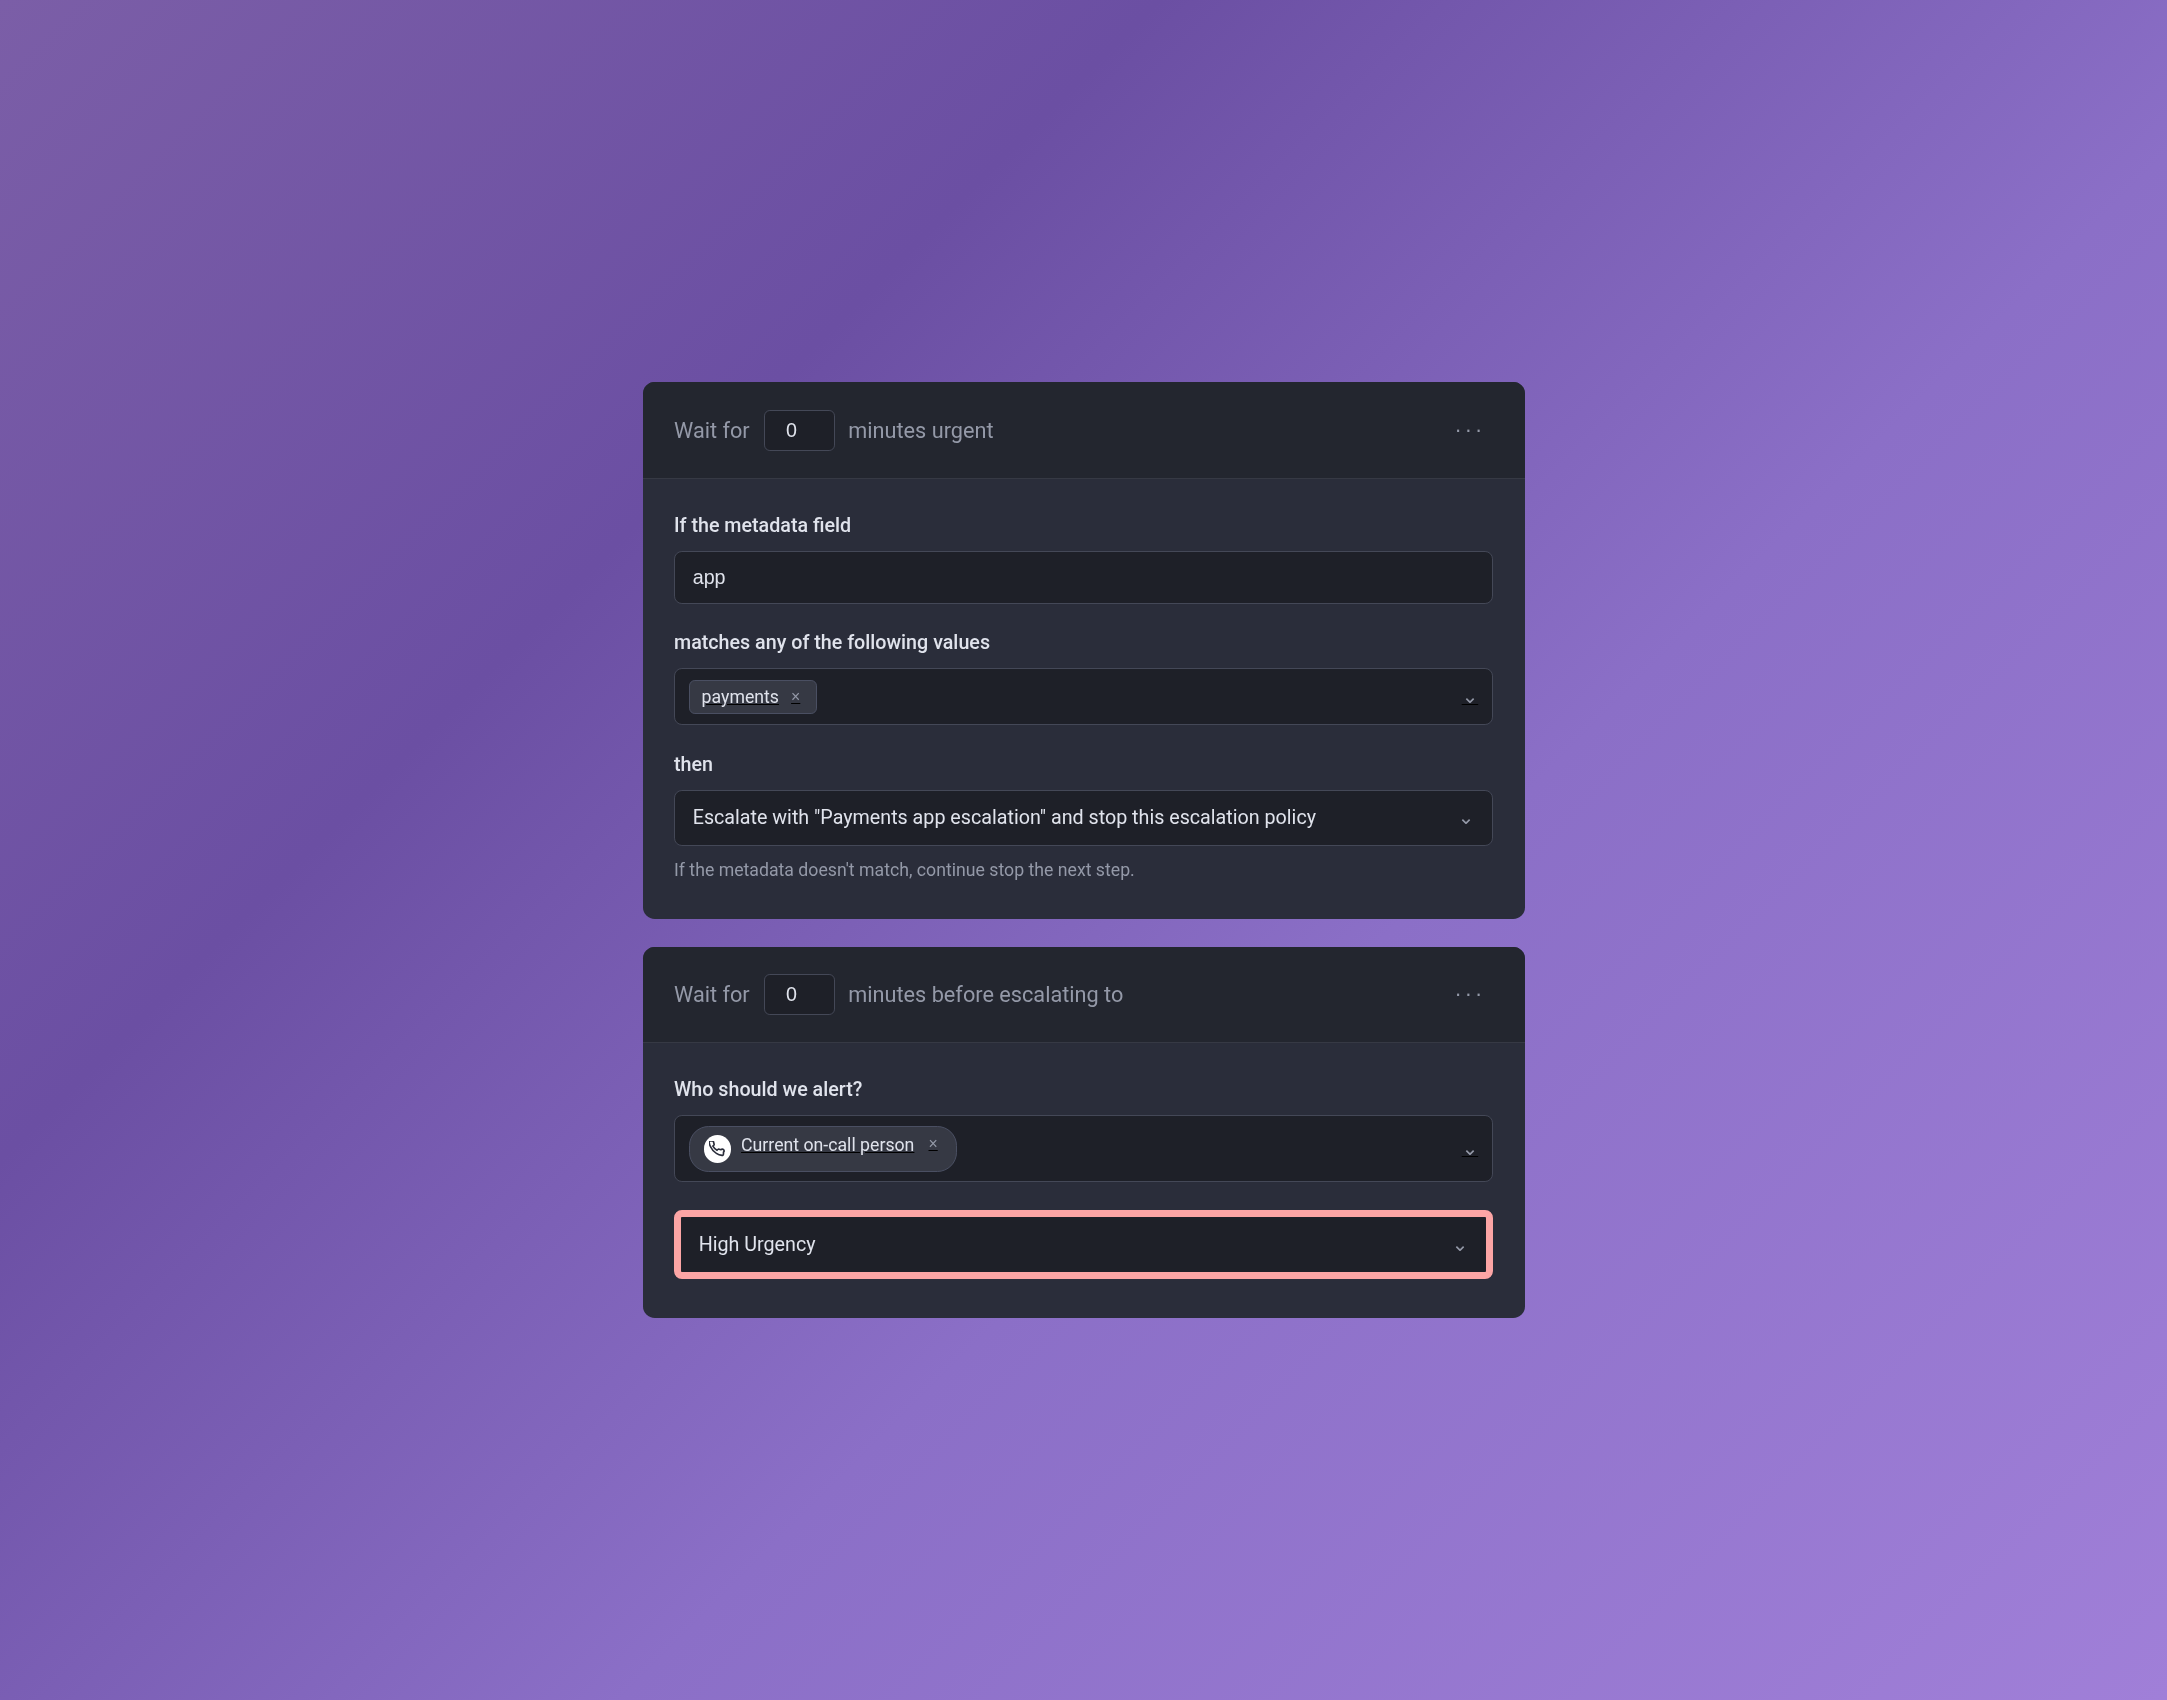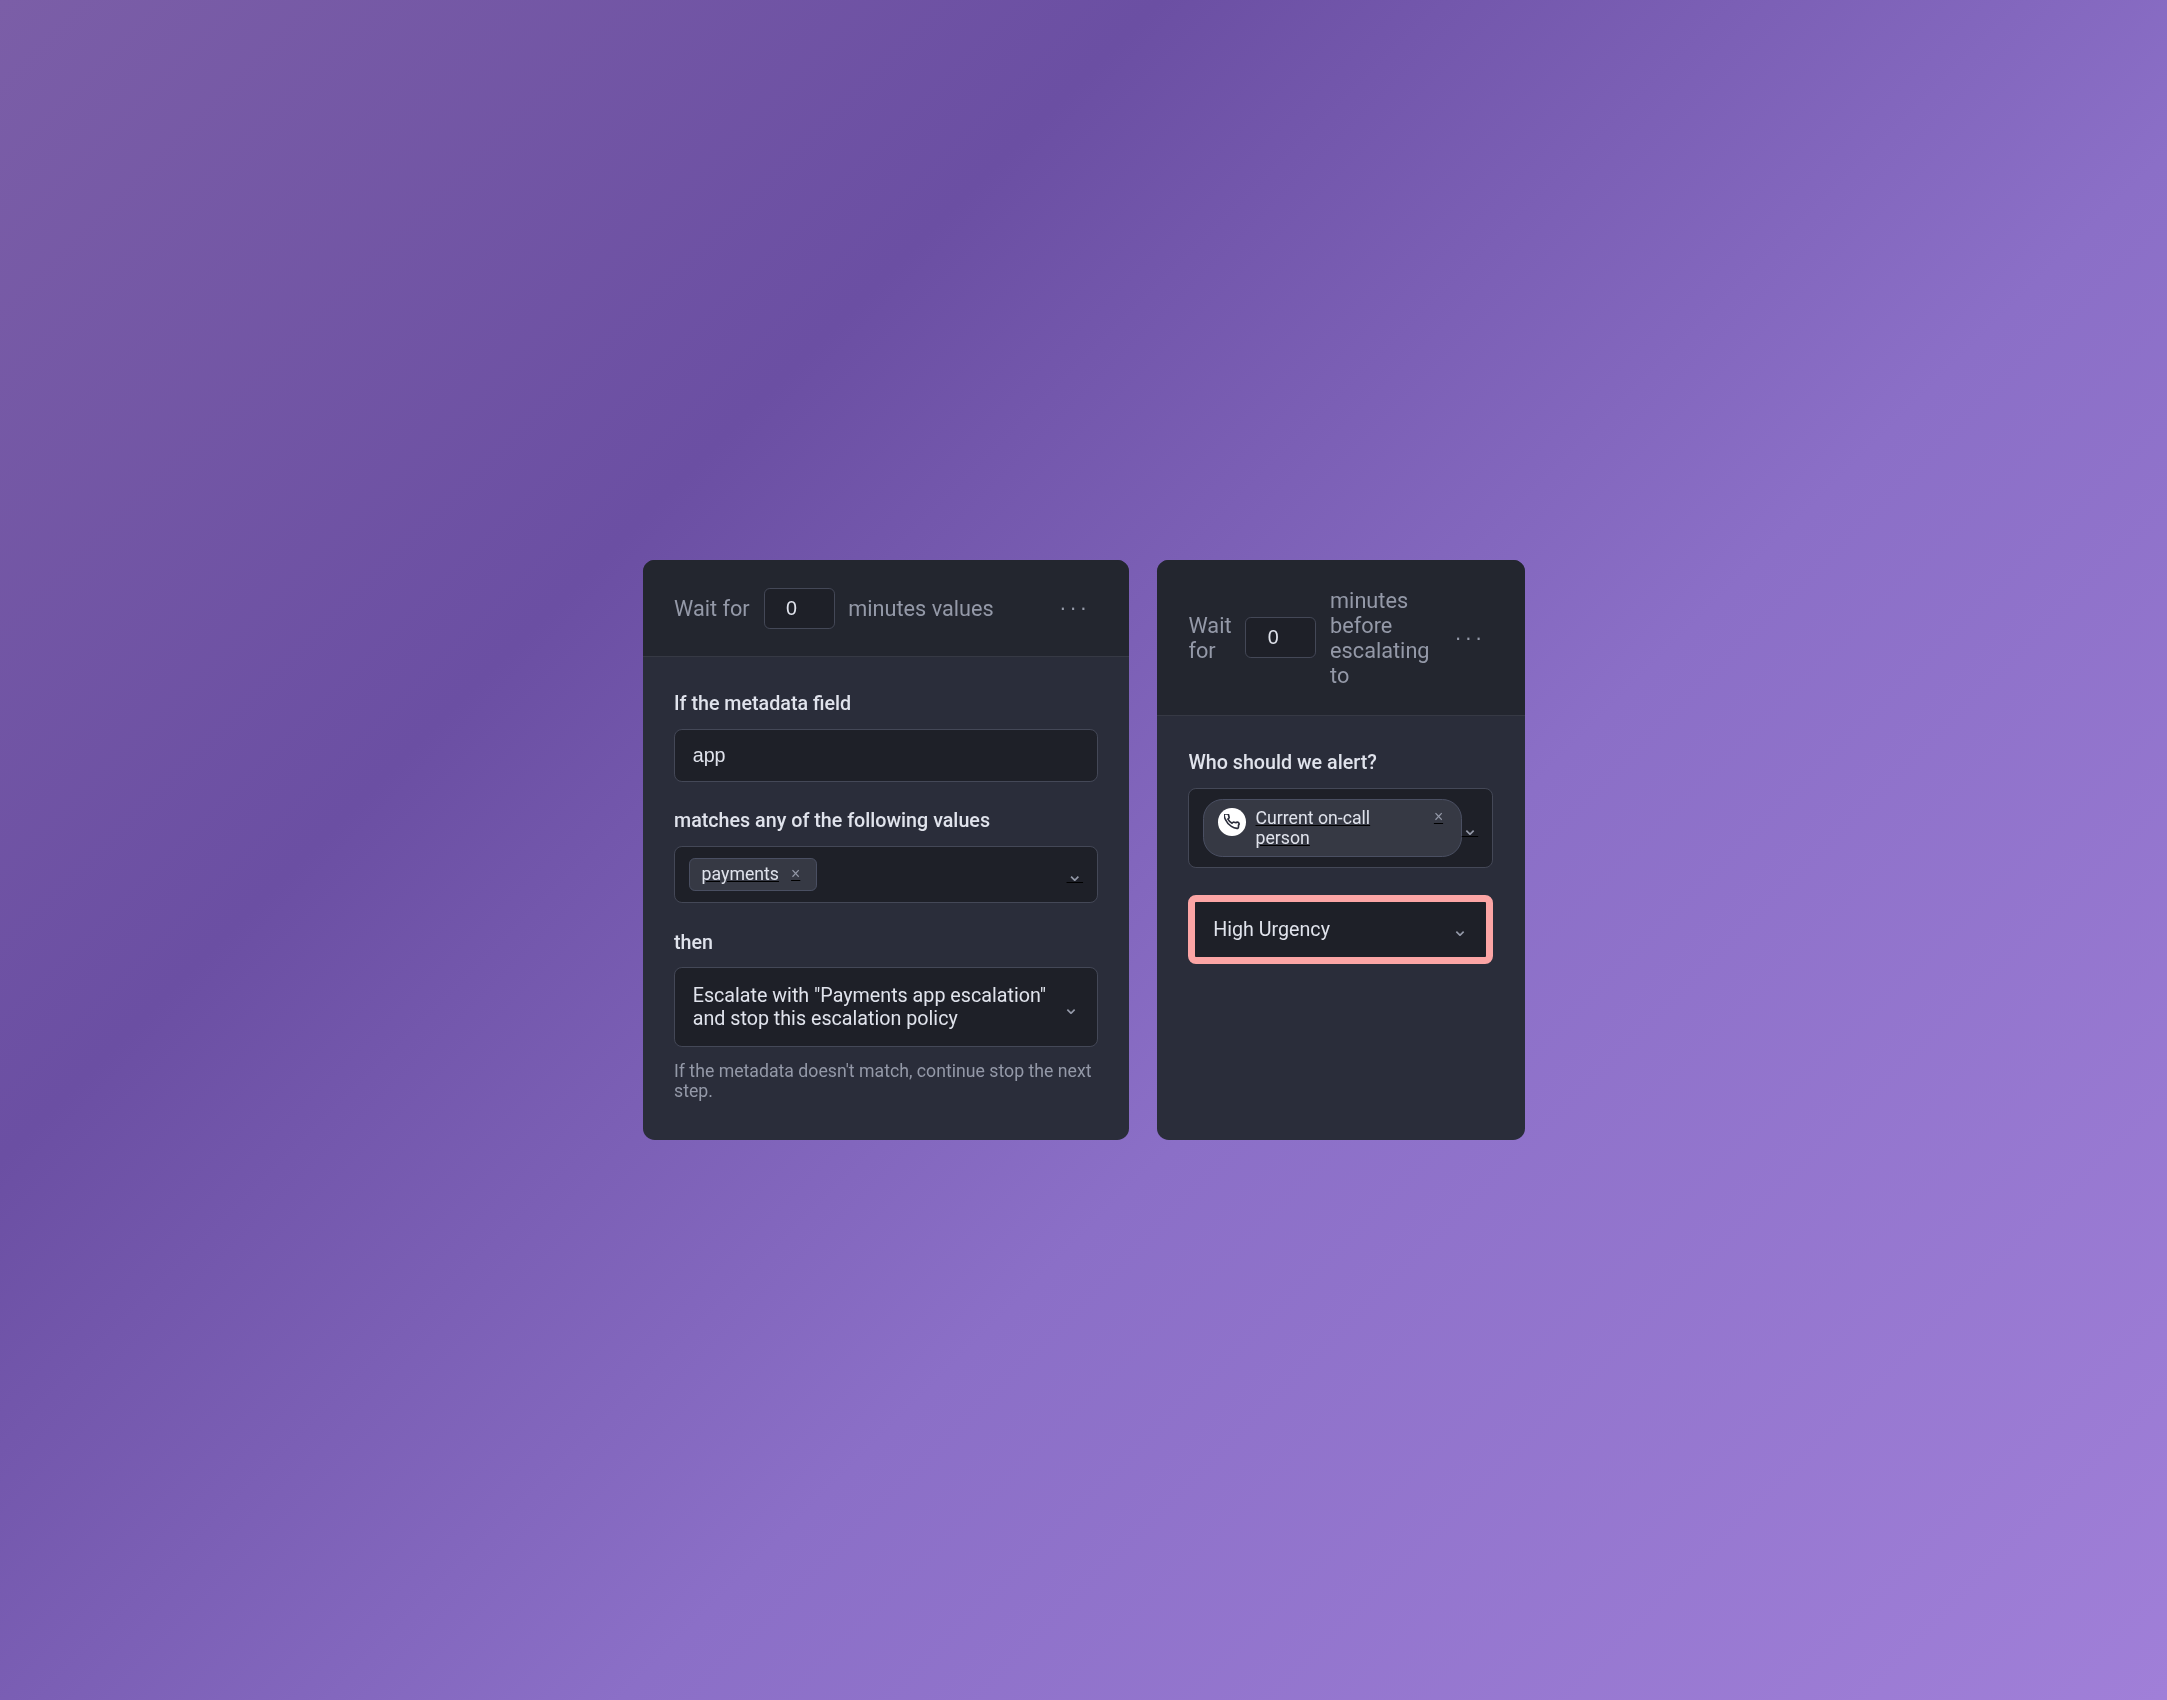--- a/index.html
+++ b/index.html
@@ -14,21 +14,21 @@
       background: linear-gradient(135deg, #7b5ea7 0%, #6b4fa3 30%, #8b6fc7 60%, #a07fd8 100%);
       display: flex;
       align-items: center;
       justify-content: center;
       font-family: -apple-system, BlinkMacSystemFont, 'Segoe UI', Roboto, sans-serif;
     }
 
     .main-container {
       width: 882px;
       display: flex;
-      flex-direction: row;
+      flex-direction: column;
       gap: 27.6px;
     }
 
     .card {
       background: #2a2d3a;
       border-radius: 11.8px;
       overflow: hidden;
     }
 
     
@@ -237,21 +237,21 @@
 </head>
 <body>
 
 <div class="main-container">
 
   <div class="card">
     <div class="card-header">
       <div class="wait-for-row">
         <span class="wait-for-label">Wait for</span>
         <input class="minutes-input" type="number" value="0" style="">
-        <span class="minutes-label">minutes values</span>
+        <span class="minutes-label">minutes urgent</span>
       </div>
       <button class="more-btn">
         <span>···</span>
       </button>
     </div>
 
     <div class="card-body">
 
       <div>
         <div class="field-label">If the metadata field</div>

